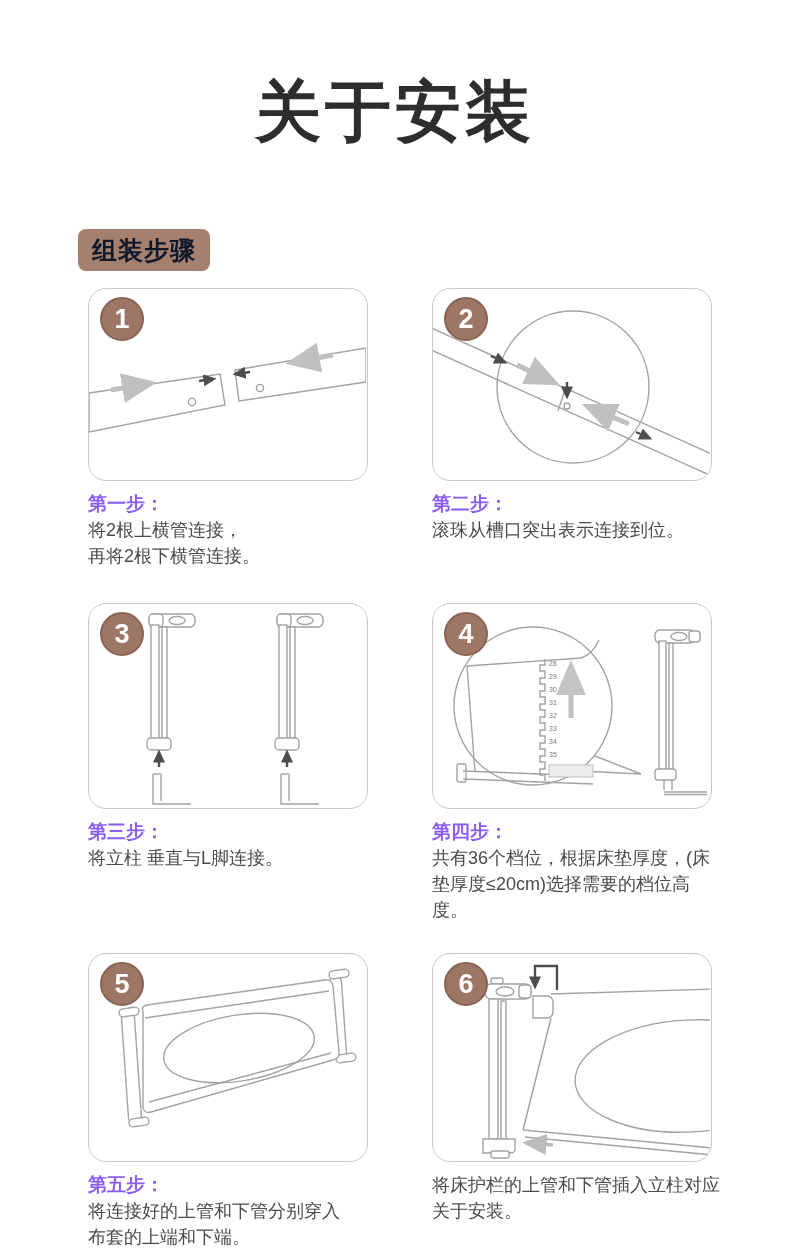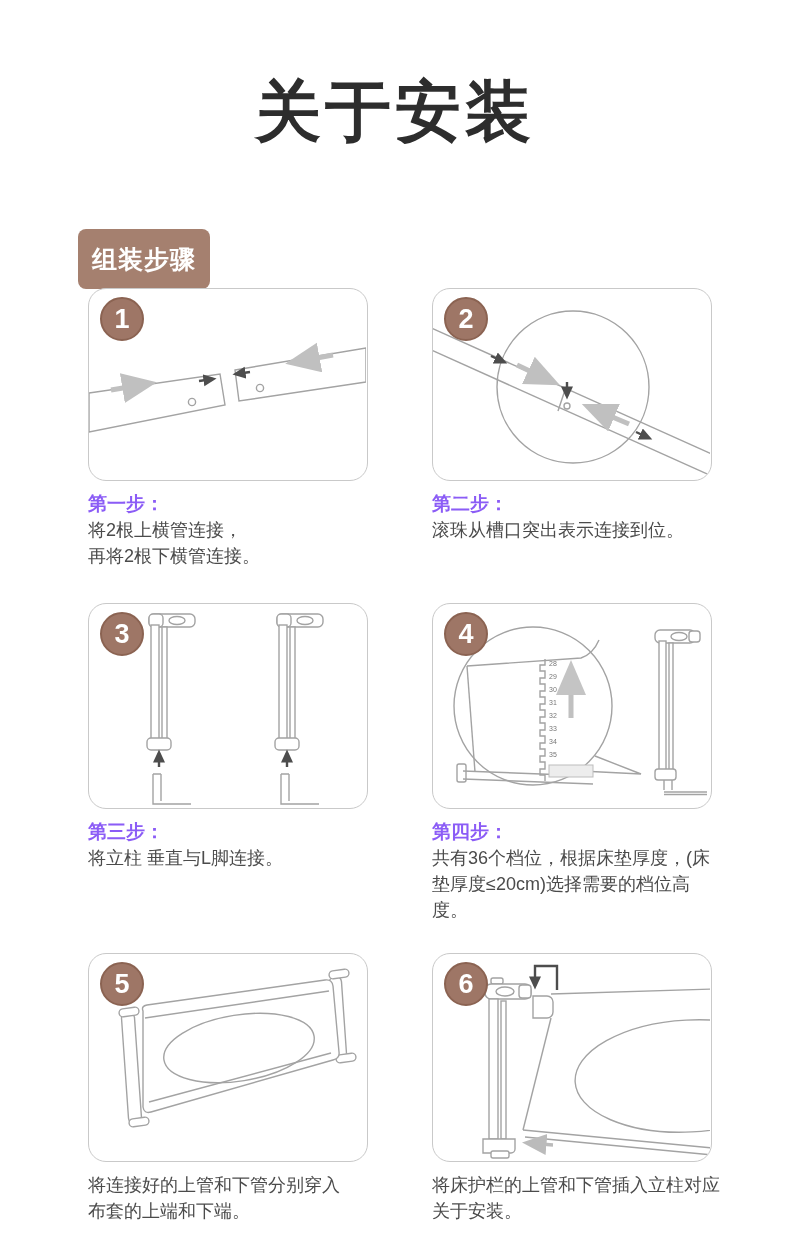--- a/index.html
+++ b/index.html
@@ -5,22 +5,22 @@
   html,body{margin:0;padding:0;background:#ffffff;}
   #canvas{
     position:relative;width:790px;height:1260px;background:#ffffff;
     font-family:"Liberation Sans", sans-serif;overflow:hidden;
   }
   .page-title{
     position:absolute;top:66px;left:0;width:790px;text-align:center;
     font-size:66px;line-height:90px;font-weight:700;color:#2d2d2d;letter-spacing:4px;
   }
   .section-badge{
-    position:absolute;left:78px;top:229px;height:60px;border-radius:8px;
-    background:#a5806f;color:#ffffff;font-size:25px;font-weight:700;letter-spacing:1px;
+    position:absolute;left:78px;top:229px;height:42px;border-radius:8px;
+    background:#a5806f;color:#0f172a;font-size:25px;font-weight:700;letter-spacing:1px;
     display:flex;align-items:center;padding:0 14px;box-sizing:border-box;
   }
   .step{position:absolute;width:280px;}
   .card{
     position:relative;width:280px;background:#ffffff;border:1.5px solid #c9c9c9;
     border-radius:18px;box-sizing:border-box;overflow:hidden;
   }
   .card svg{position:absolute;left:0;top:0;}
   .num-circle{
     position:absolute;left:11px;top:8px;width:44px;height:44px;border-radius:50%;
@@ -211,20 +211,21 @@
           <rect class="lnf" x="247" y="100" width="20" height="8" rx="4" transform="rotate(-8 257 104)"></rect>
           <path class="lnf" d="M54,57 Q52,52 58,51 L236,26 Q243,25 244,32 L250,98 Q251,104 244,106 L62,158 Q55,160 54,153 Z"></path>
           <path class="ln" d="M56,64 L240,37"></path>
           <path class="ln" d="M60,148 L242,99"></path>
           <ellipse class="ln" cx="150" cy="94" rx="76" ry="33" transform="rotate(-9 150 94)"></ellipse>
         </g>
       </svg>
       <div class="num-circle">5</div>
     </div>
     <div class="step-text">
+      <div class="step-label">第五步：</div>
       <div class="step-desc">将连接好的上管和下管分别穿入
 布套的上端和下端。</div>
     </div>
   </div>
 
   <div class="step" style="left:432px;top:953px;">
     <div class="card h209">
       <svg width="277" height="206" viewBox="0 0 277 206">
         <defs>
           <marker id="d6" markerWidth="7" markerHeight="7" refX="4" refY="2.5" orient="auto">

